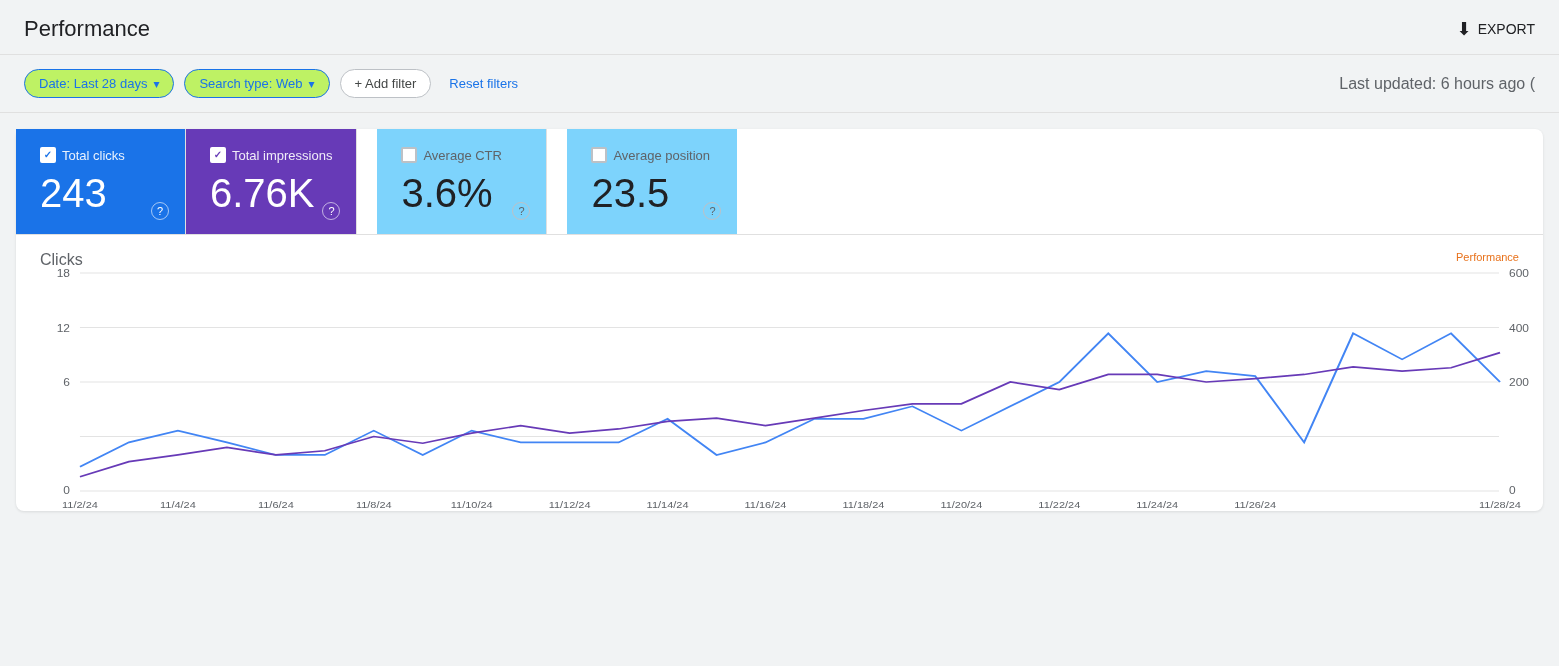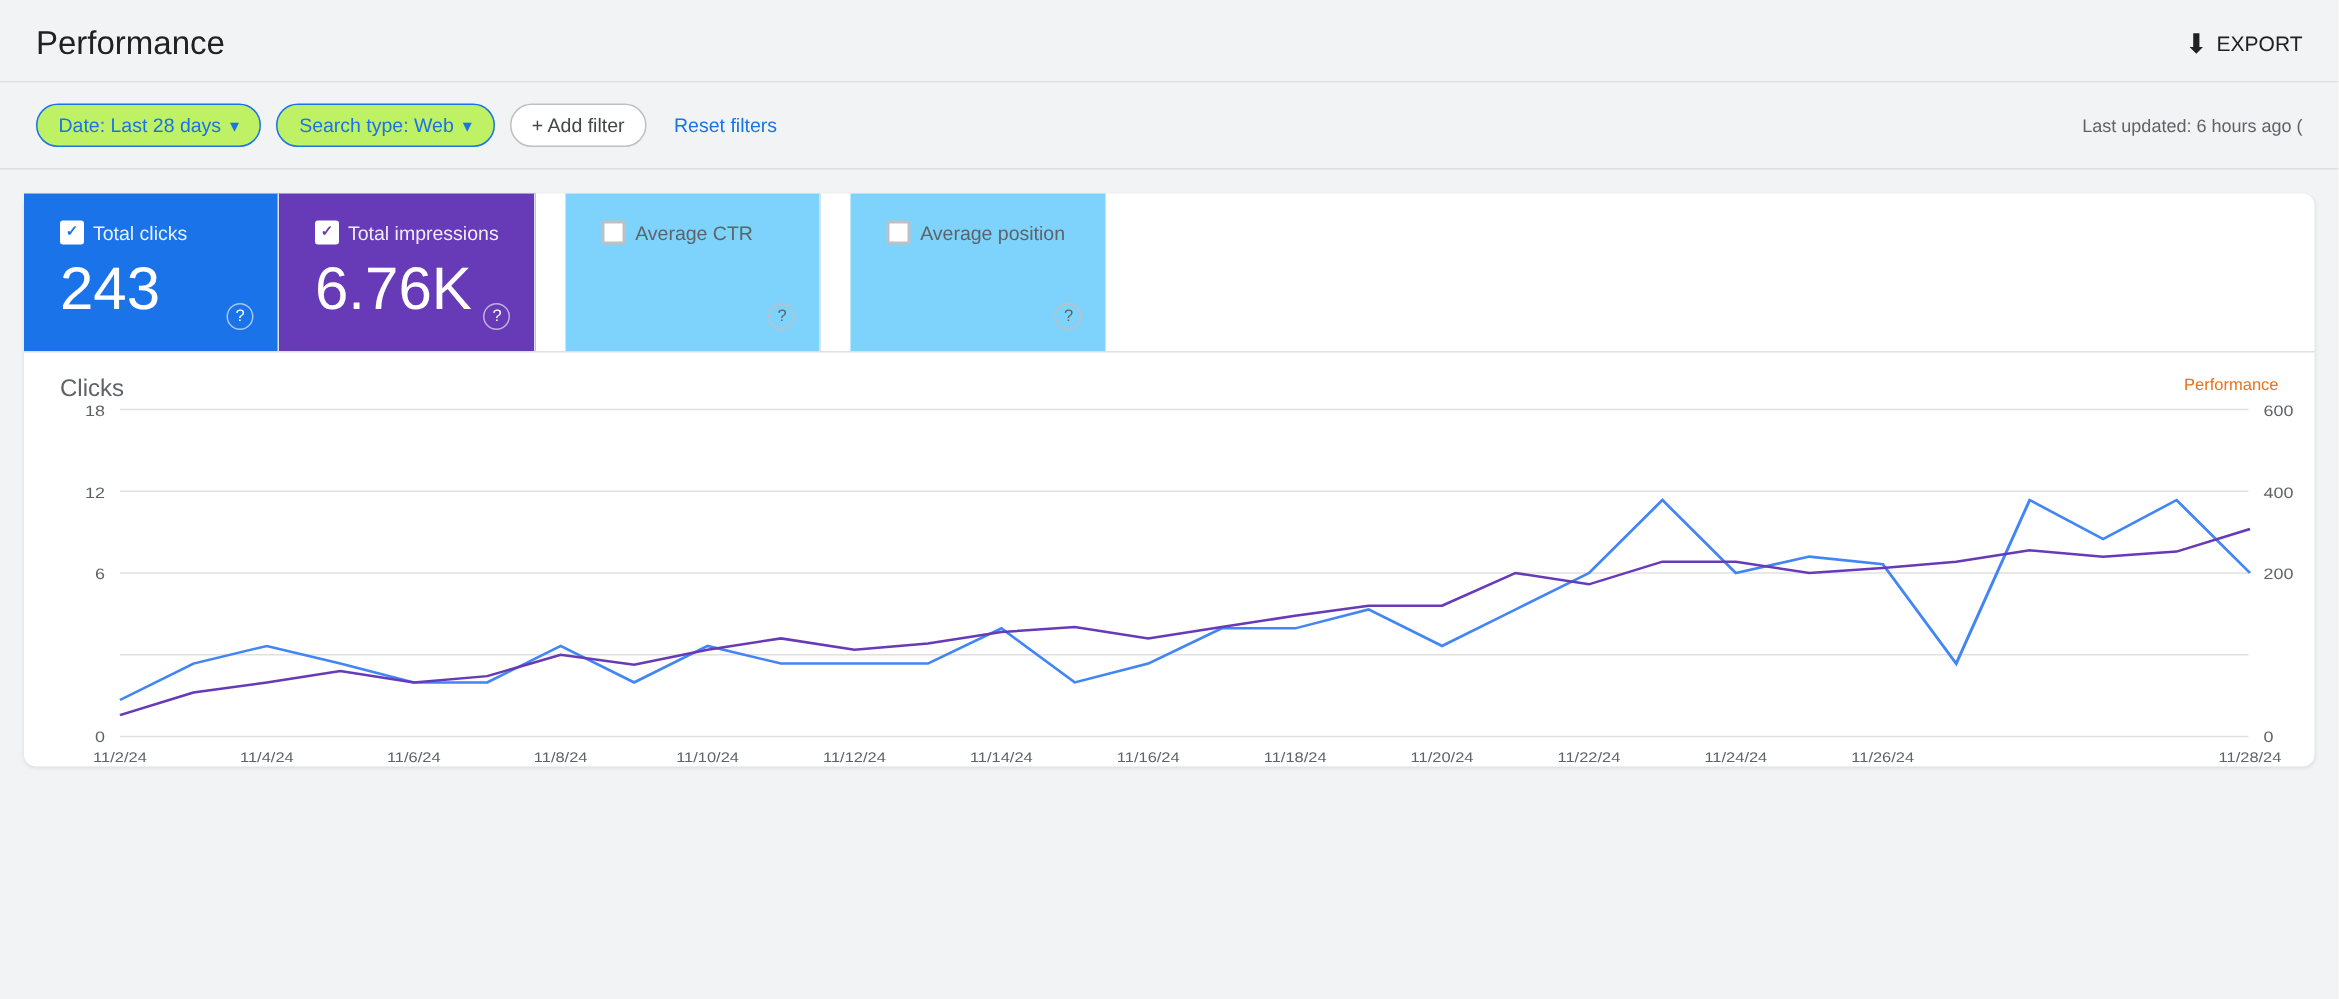--- a/index.html
+++ b/index.html
@@ -83,21 +83,21 @@
       border: none;
       color: #1a73e8;
       font-size: 13px;
       cursor: pointer;
       font-weight: 500;
       padding: 6px 8px;
     }
     .last-updated {
       margin-left: auto;
       color: #5f6368;
-      font-size: 12px;
+      font-size: 16px;
     }
     .main-content {
       background: white;
       margin: 16px;
       border-radius: 8px;
       padding: 0;
       box-shadow: 0 1px 3px rgba(0,0,0,0.1);
     }
     .metrics-row {
       display: flex;
@@ -280,30 +280,32 @@
         <div class="metric-help">?</div>
       </div>
 
       <div class="metric-card inactive">
         <div class="metric-header">
           <div class="checkbox">
             <span class="checkbox-tick"></span>
           </div>
           <span>Average CTR</span>
         </div>
+        <div class="metric-value">3.6%</div>
         <div class="metric-help">?</div>
       </div>
 
       <div class="metric-card inactive">
         <div class="metric-header">
           <div class="checkbox">
             <span class="checkbox-tick"></span>
           </div>
           <span>Average position</span>
         </div>
+        <div class="metric-value">23.5</div>
         <div class="metric-help">?</div>
       </div>
 
     </div>
 
     <div class="chart-container">
       <div class="chart-labels">
         <span class="chart-label-left">Clicks</span>
         <span class="chart-label-right">Performance</span>
       </div>

